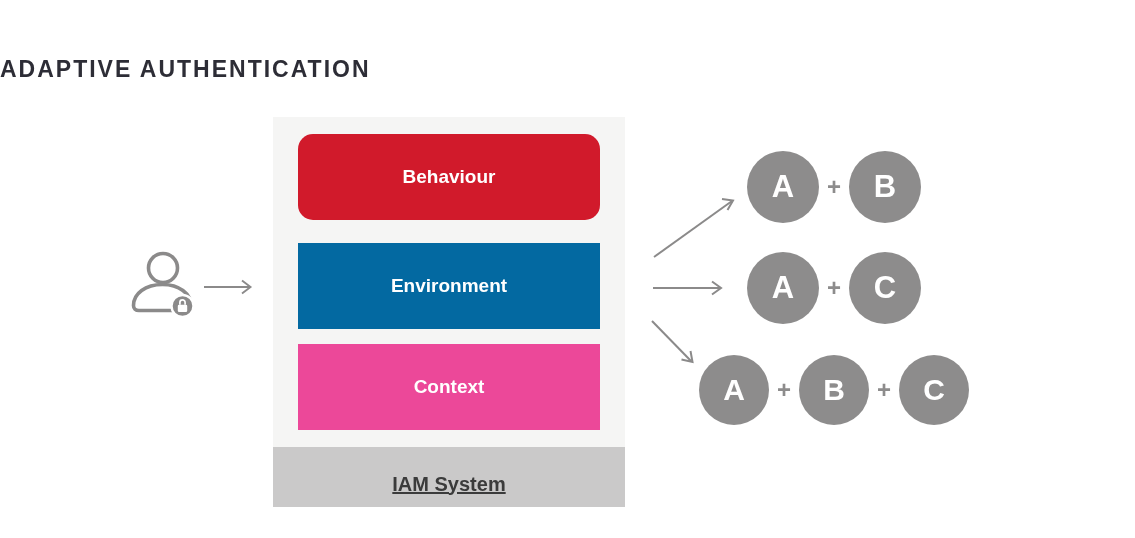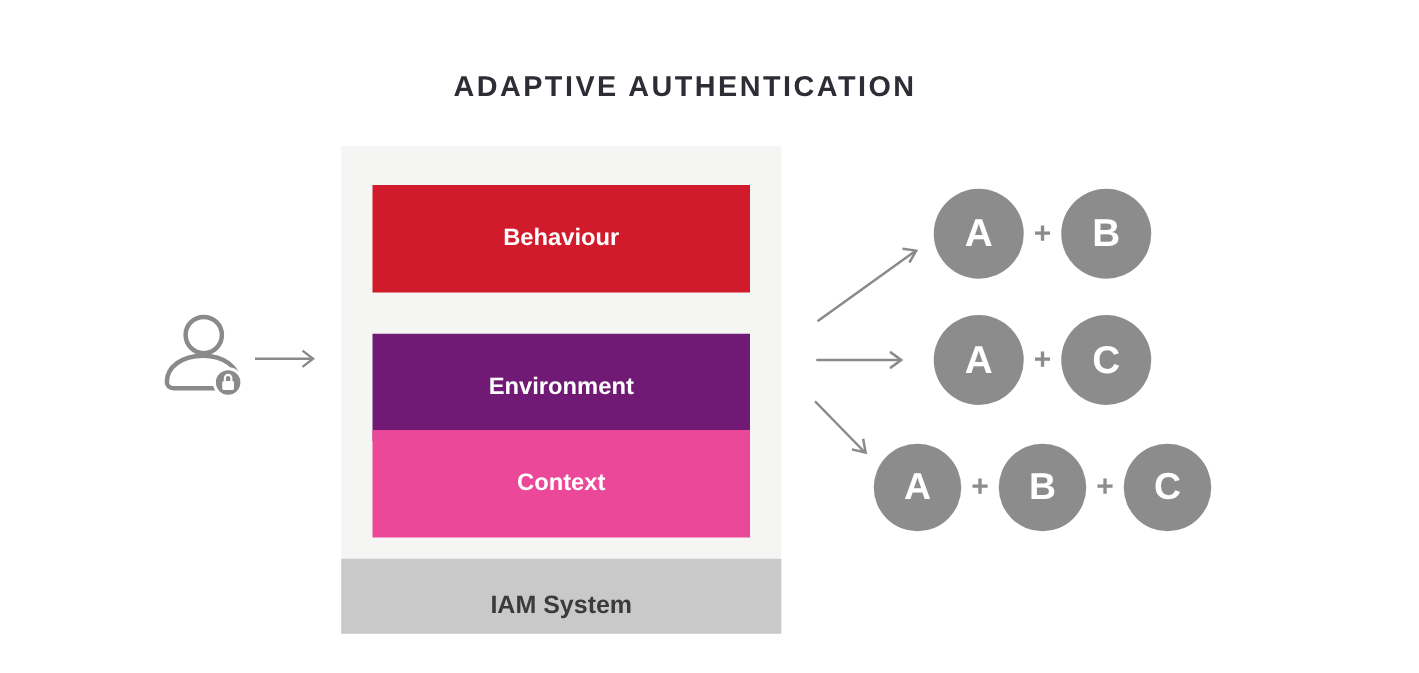--- a/index.html
+++ b/index.html
@@ -11,21 +11,21 @@
     overflow: hidden;
     font-family: "Liberation Sans", sans-serif;
   }
 
   
   .title {
     position: absolute;
     top: 56px;
     left: 0;
     width: 1096px;
-    text-align: center;
+    text-align: left;
     font-size: 23px;
     font-weight: 800;
     letter-spacing: 2px;
     color: #2d2d36;
   }
 
   
   .person-icon { position: absolute; left: 131px; top: 249px; }
   .user-arrow  { position: absolute; left: 202px; top: 278px; }
 
@@ -43,38 +43,39 @@
     left: 25px;
     width: 302px;
     height: 86px;
     display: flex;
     align-items: center;
     justify-content: center;
     color: #ffffff;
     font-size: 19px;
     font-weight: 700;
   }
-  .layer-behaviour   { top: 31px;  background: #d11a2b; }
-  .layer-environment { top: 126px; background: #701a75; margin-top: 24px; }
+  .layer-behaviour   { top: 17px;  background: #d11a2b; border-radius: 15px; }
+  .layer-environment { top: 126px; background: #0369a1; }
   .layer-context     { top: 227px; background: #ec4899; }
   .base-bar {
     position: absolute;
     left: 0;
     top: 330px;
     width: 352px;
     height: 60px;
     background: #cac9c9;
     display: flex;
     align-items: center;
     justify-content: center;
     padding-top: 14px;
     box-sizing: border-box;
     color: #3b3b3b;
     font-size: 20px;
     font-weight: 700;
+    text-decoration: underline;
   }
 
   
   .fan-arrows { position: absolute; left: 645px; top: 193px; }
 
   
   .combo-row {
     position: absolute;
     display: flex;
     align-items: center;

